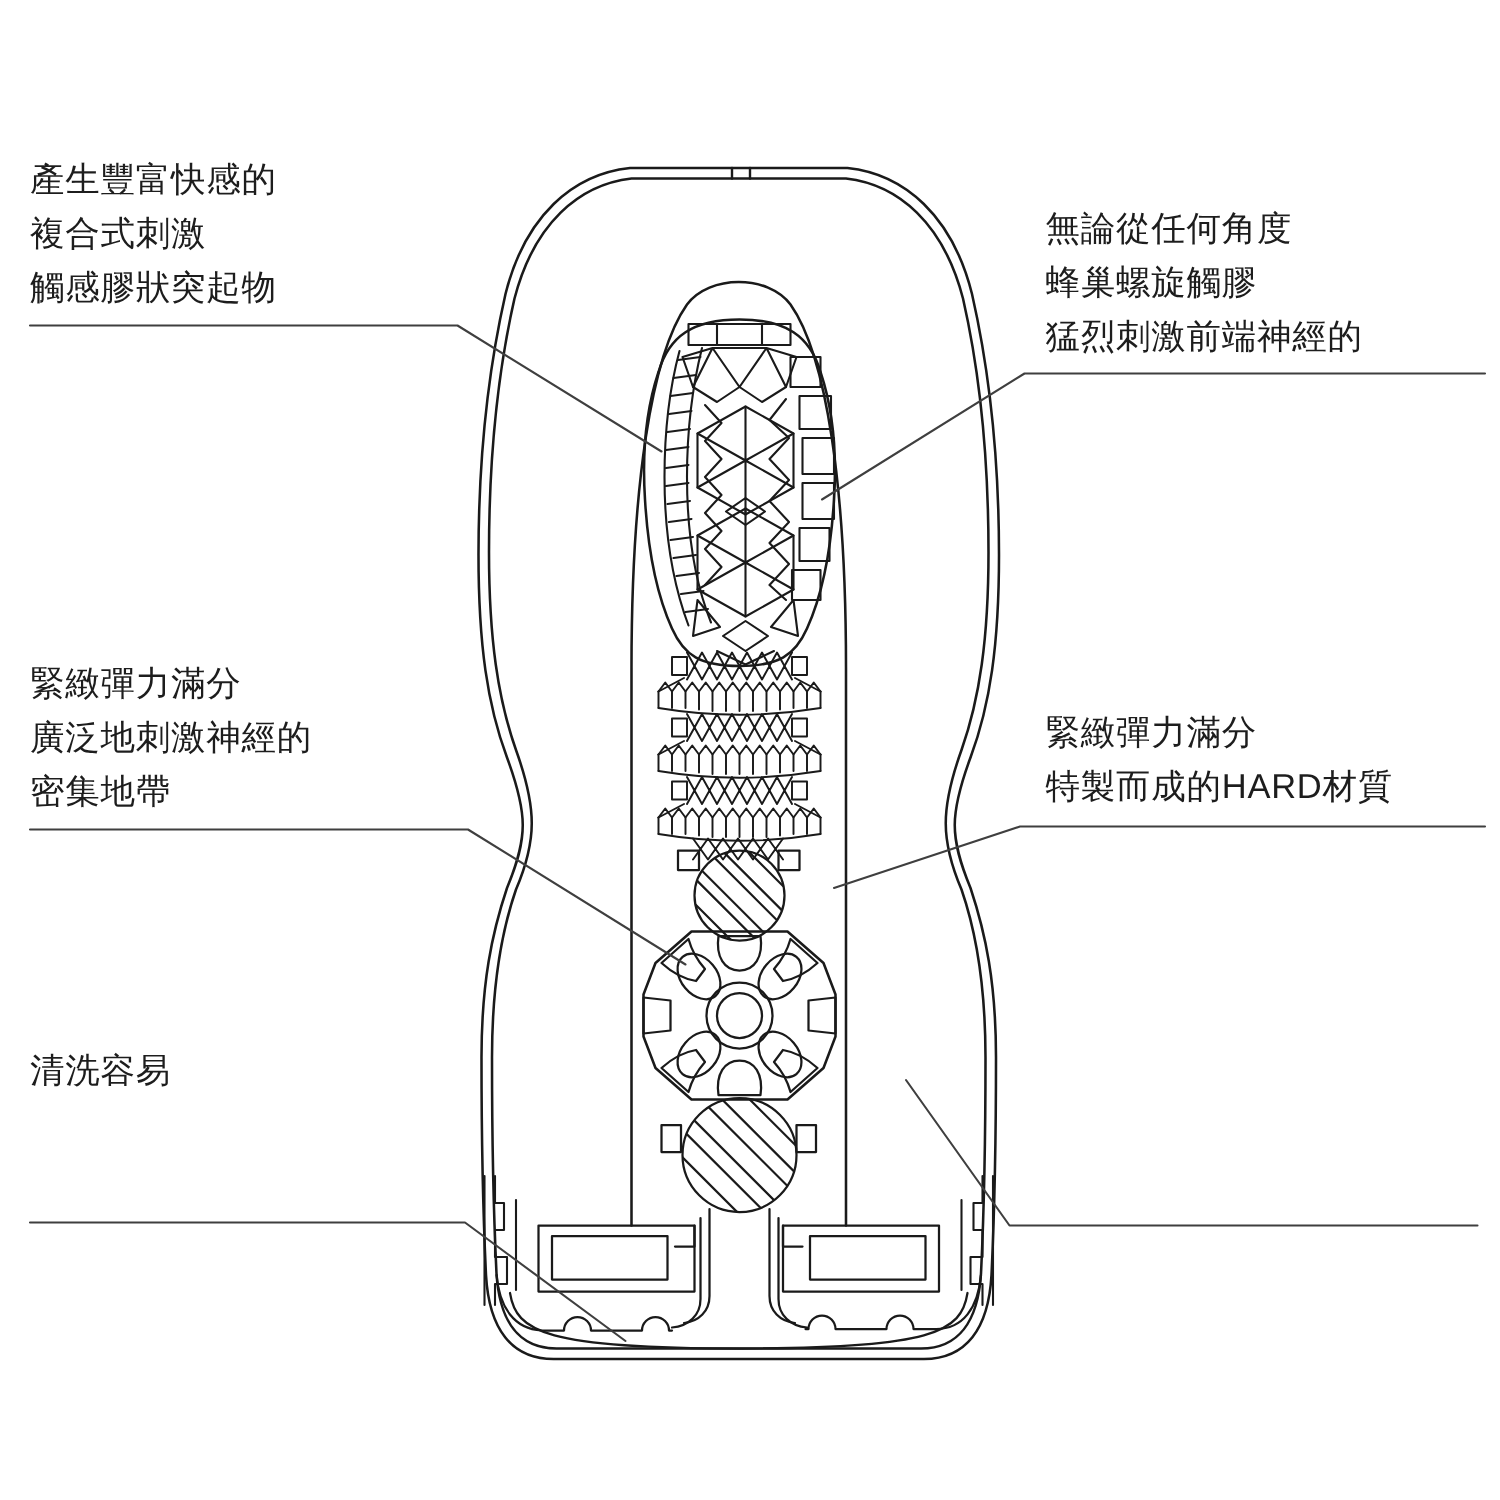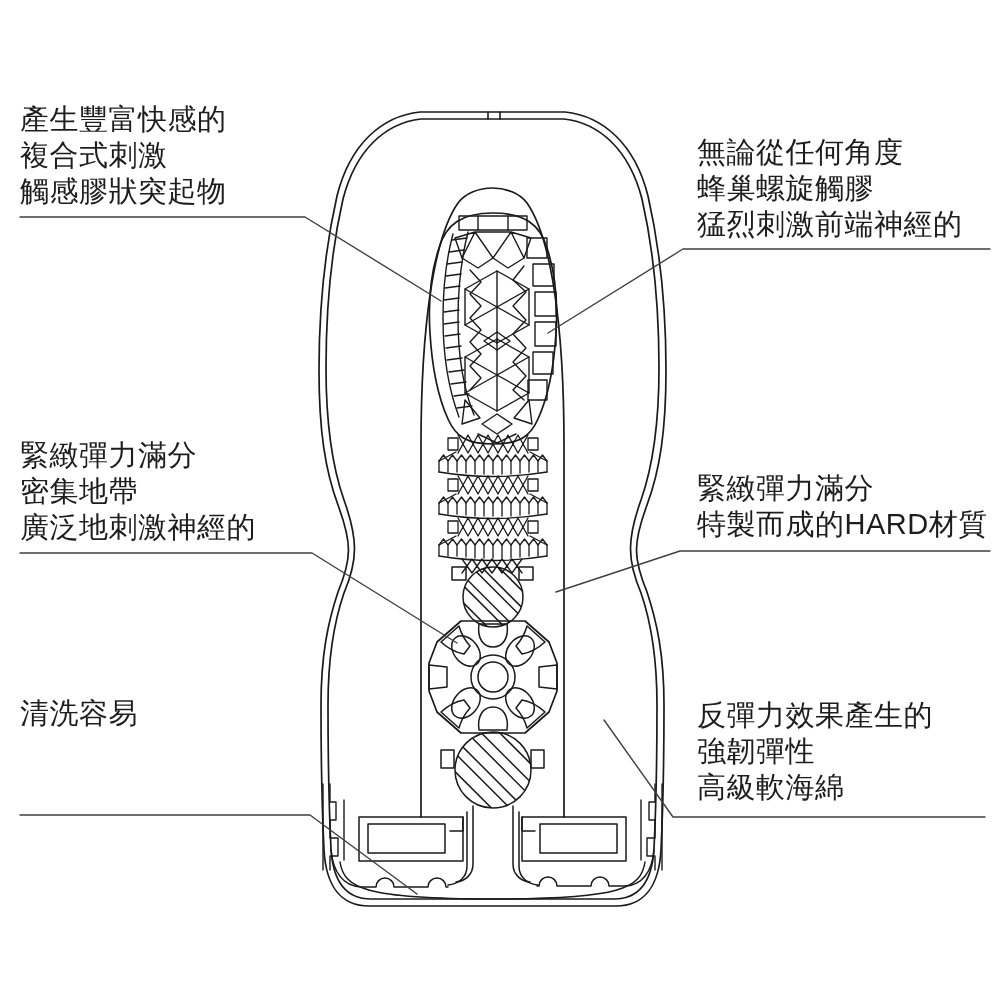--- a/index.html
+++ b/index.html
@@ -1,19 +1,19 @@
 <!DOCTYPE html>
 <html><head>
 <meta charset="utf-8">
 <style>
   html,body{margin:0;padding:0;background:#fff;}
   #stage{position:relative;width:1000px;height:1000px;background:#fff;overflow:hidden;
          font-family:"Liberation Sans","DejaVu Sans",sans-serif;}
   #art{position:absolute;left:0;top:0;}
-  .label{position:absolute;color:#1d1d1d;font-size:29px;line-height:36px;
+  .label{position:absolute;color:#1d1d1d;font-size:23px;line-height:36px;
          font-weight:500;white-space:nowrap;letter-spacing:0.5px;}
   .label div{display:block;}
 </style>
 </head>
 <body>
 
 <div id="stage">
 
   <svg id="art" width="1000" height="1000" viewBox="0 0 1000 1000" fill="none" stroke="#1a1a1a" stroke-width="1.7" stroke-linejoin="round" stroke-linecap="round">
 
@@ -246,32 +246,27 @@
   </div>
 
   <div class="label" style="left:697px;top:134px">
     <div>無論從任何角度</div>
     <div>蜂巢螺旋觸膠</div>
     <div>猛烈刺激前端神經的</div>
   </div>
 
   <div class="label" style="left:20px;top:437px">
     <div>緊緻彈力滿分</div>
+    <div>廣泛地刺激神經的</div>
     <div>密集地帶</div>
-    <div>廣泛地刺激神經的</div>
   </div>
 
   <div class="label" style="left:697px;top:470px">
     <div>緊緻彈力滿分</div>
     <div>特製而成的HARD材質</div>
   </div>
 
   <div class="label" style="left:20px;top:695px">
     <div>清洗容易</div>
   </div>
 
-  <div class="label" style="left:697px;top:697px">
-    <div>反彈力效果產生的</div>
-    <div>強韌彈性</div>
-    <div>高級軟海綿</div>
-  </div>
 
 </div>
 
 </body></html>

